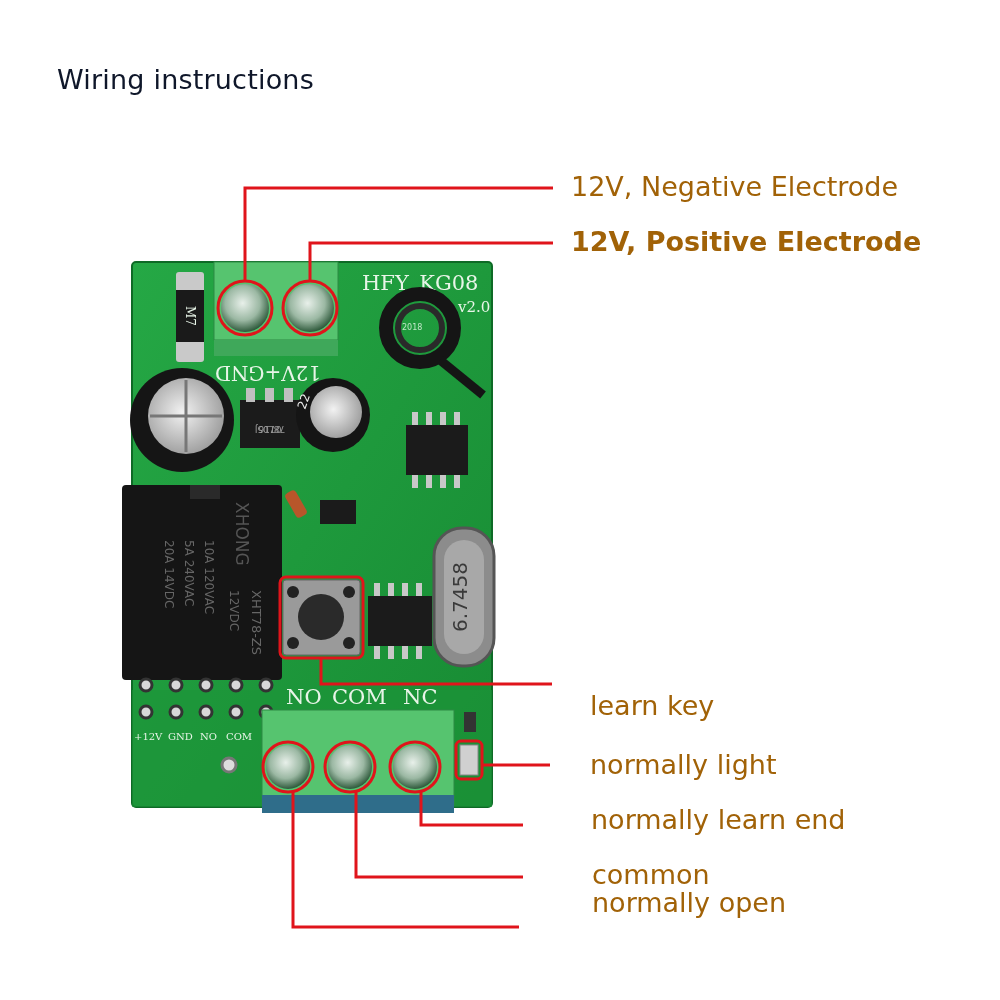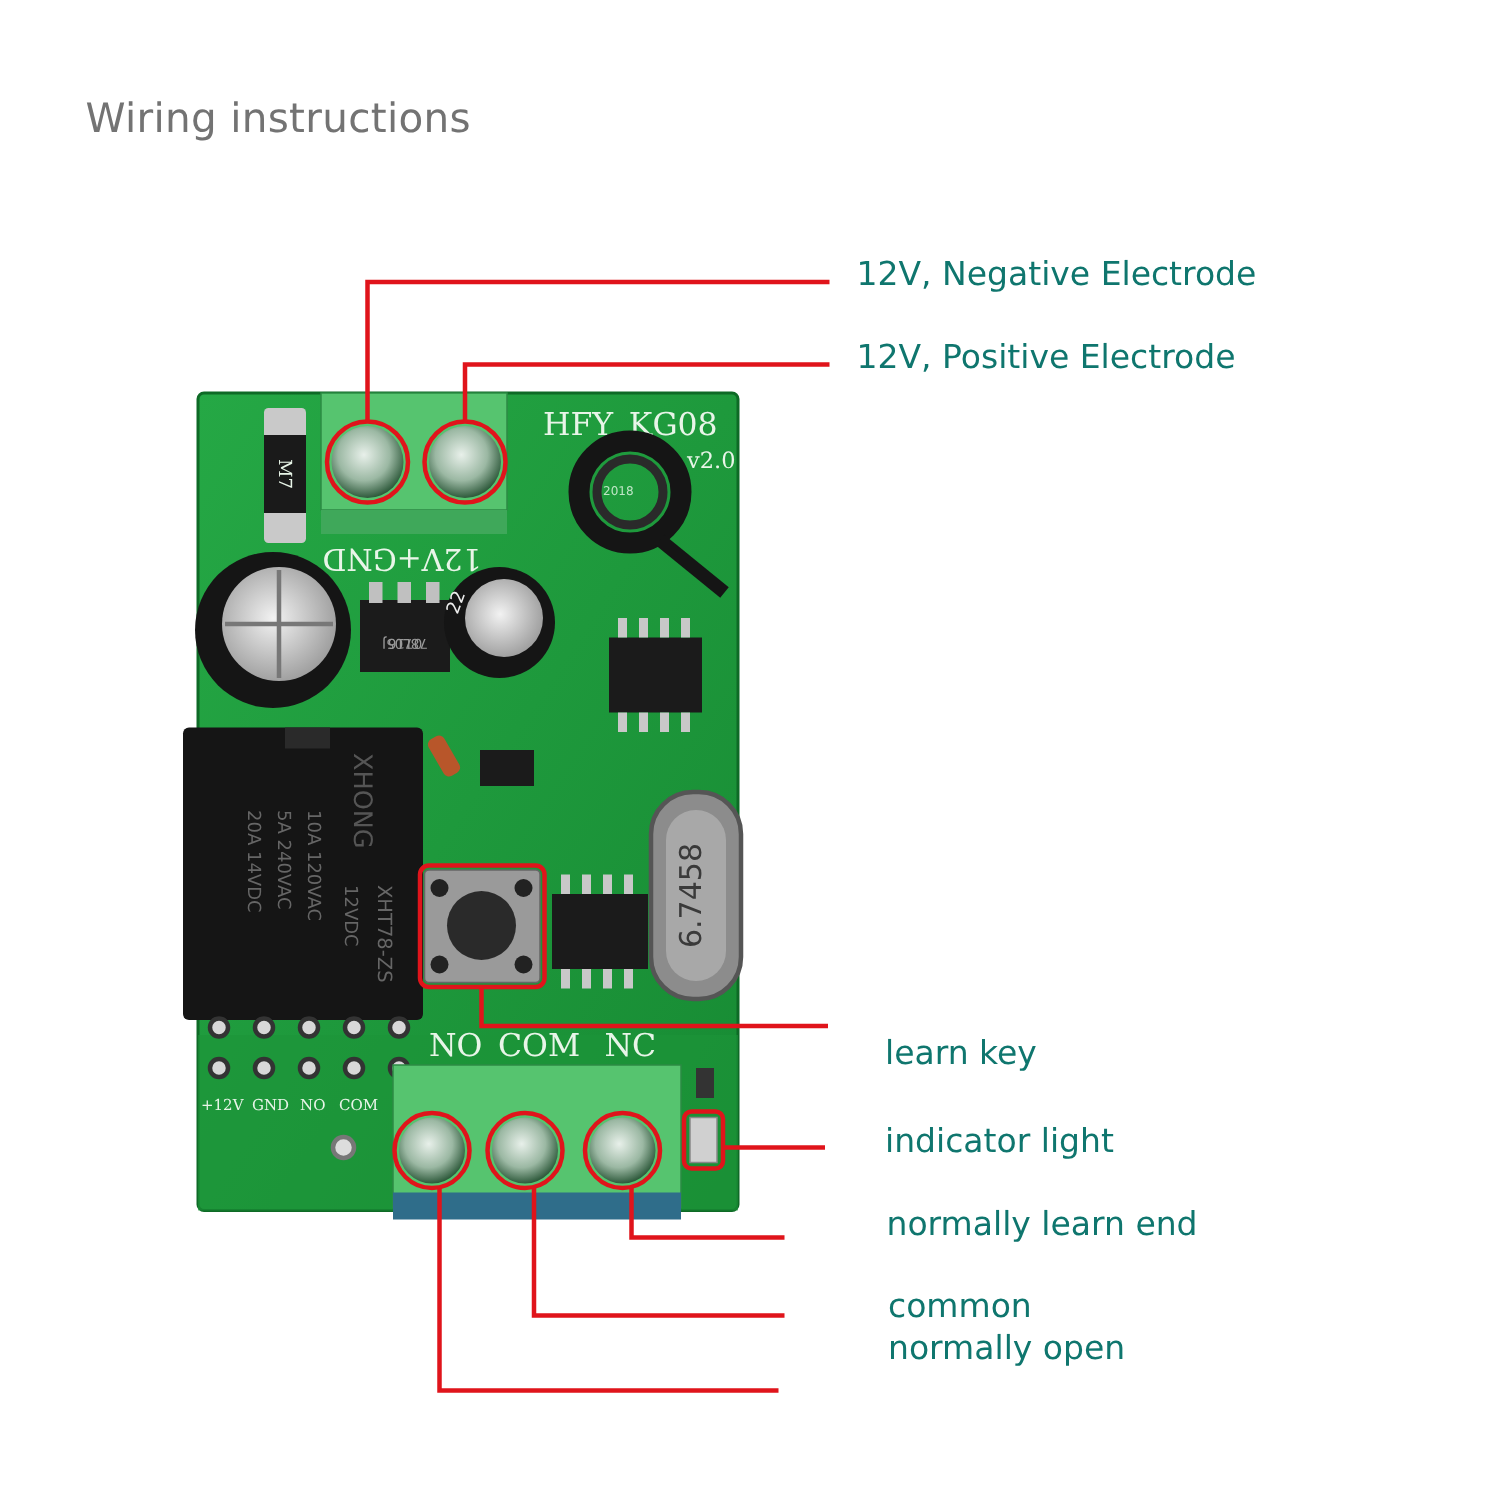--- a/index.html
+++ b/index.html
@@ -1,18 +1,18 @@
 <!DOCTYPE html>
 <html><head>
 <meta charset="utf-8">
 <style>
   html, body { margin:0; padding:0; background:#ffffff; }
   body { width:1000px; height:1000px; position:relative; overflow:hidden; font-family:"DejaVu Sans", sans-serif; }
-  .title { position:absolute; left:57px; top:64px; font-size:27px; color:#737373; letter-spacing:0.2px; }
-  .label { position:absolute; font-size:22px; color:#0f766e; white-space:nowrap; }
+  .title { position:absolute; left:57px; top:64px; font-size:27px; color:#0f172a; letter-spacing:0.2px; }
+  .label { position:absolute; font-size:27px; color:#a16207; white-space:nowrap; }
   svg#board { position:absolute; left:0; top:0; }
   .silk { font-family:"DejaVu Serif", serif; fill:#e8f5e8; }
 </style>
 </head>
 <body>
 
 <div class="title">Wiring instructions</div>
 
 <svg id="board" width="1000" height="1000" viewBox="0 0 1000 1000">
   <defs>
@@ -183,18 +183,18 @@
 
     <circle cx="350" cy="767" r="25"></circle>
     <polyline points="356,792 356,877 523,877"></polyline>
 
     <circle cx="288" cy="767" r="25"></circle>
     <polyline points="293,792 293,927 519,927"></polyline>
   </g>
 </svg>
 
 <div class="label" style="left:571px; top:171px;">12V, Negative Electrode</div>
-<div class="label" style="left:571px; top:226px;">12V, Positive Electrode</div>
+<div class="label" style="left:571px; top:226px;font-weight:bold;">12V, Positive Electrode</div>
 <div class="label" style="left:590px; top:669px;margin-top:21px;">learn key</div>
-<div class="label" style="left:590px; top:749px;">indicator light</div>
+<div class="label" style="left:590px; top:749px;">normally light</div>
 <div class="label" style="left:591px; top:804px;">normally learn end</div>
 <div class="label" style="left:592px; top:859px;text-align:right;">common</div>
 <div class="label" style="left:592px; top:887px;">normally open</div>
 
 </body></html>

